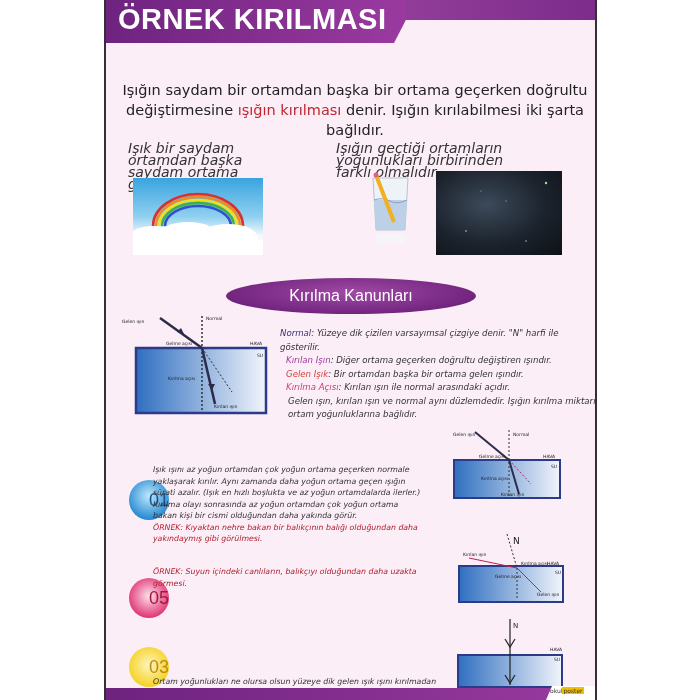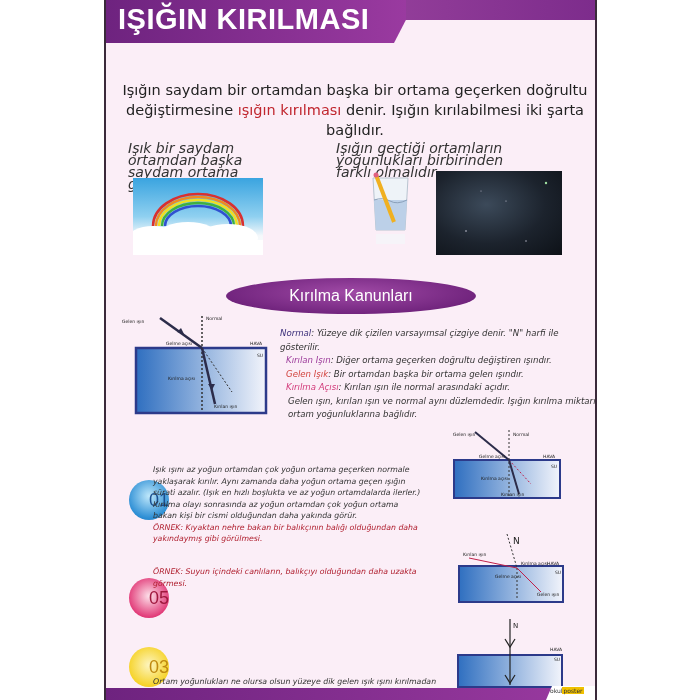--- a/index.html
+++ b/index.html
@@ -76,21 +76,21 @@
     }
     .logo .y { background: #f0c000; color: #333; padding: 0 1px; }
     .tiny { font-size: 4.5px; fill: #222; font-family: "DejaVu Sans", sans-serif; }
   </style>
 </head>
 <body>
 
 <div class="poster">
   <div class="top-band"></div>
   <div class="title-band">
-    <div class="title">IŞIĞIN KIRILMASI</div>
+    <div class="title">ÖRNEK KIRILMASI</div>
   </div>
 
   <div class="intro">
     <div>Işığın saydam bir ortamdan başka bir ortama geçerken doğrultu</div>
     <div><span>değiştirmesine </span><span class="hl">ışığın kırılması</span><span> denir. Işığın kırılabilmesi iki şarta bağlıdır.</span></div>
   </div>
 
   <div class="cond-text" style="left:22px; top:142px; width:140px;">
     <div>Işık bir saydam ortamdan başka</div>
     <div>saydam ortama geçmelidir.</div>

